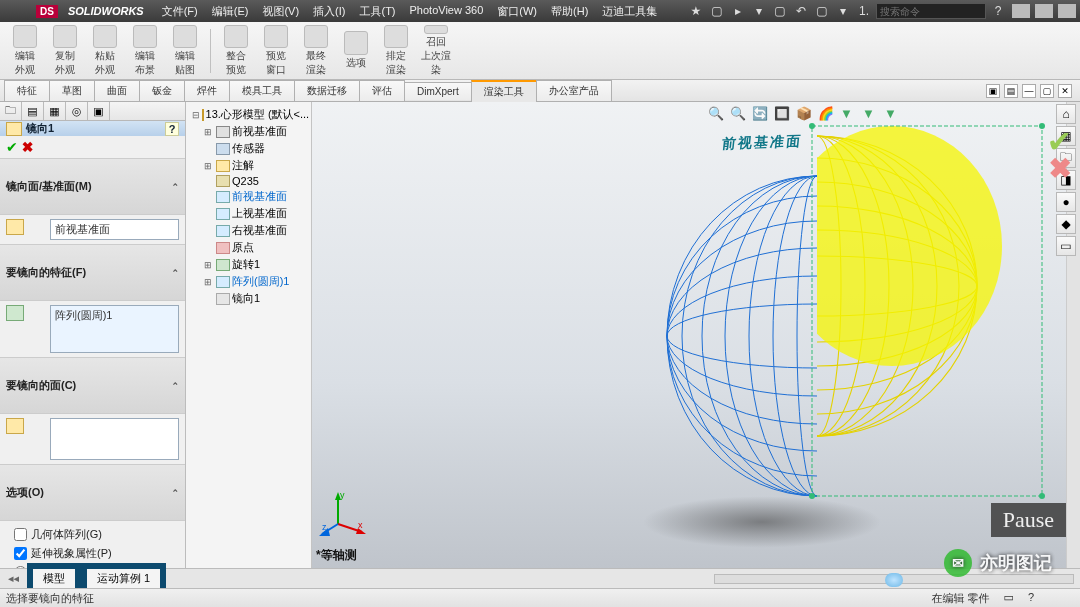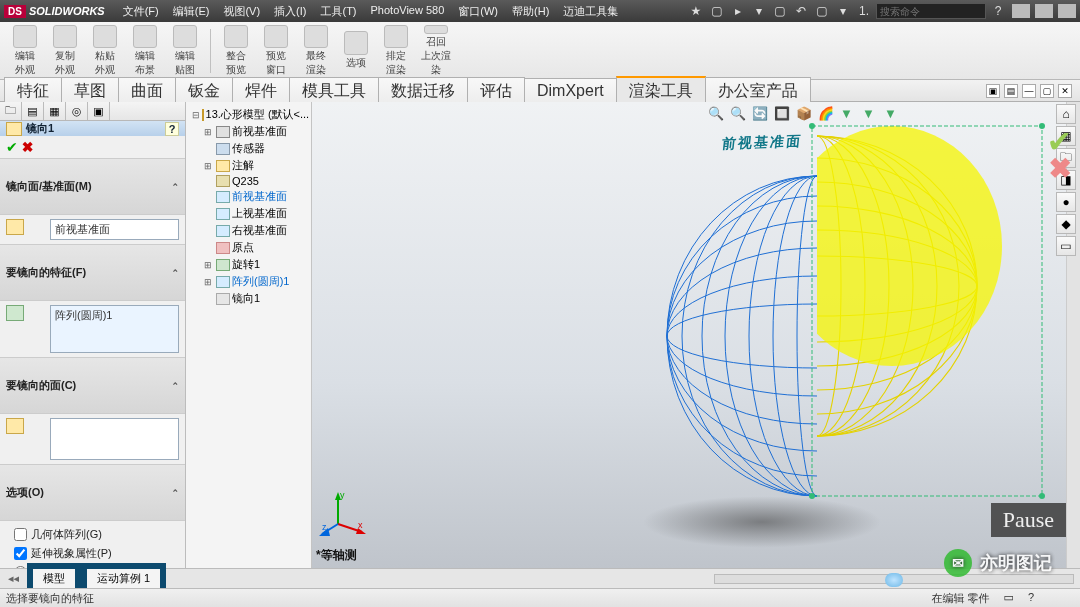--- a/index.html
+++ b/index.html
@@ -1,38 +1,38 @@
 <!DOCTYPE html>
 <html><head>
 <meta charset="utf-8">
 <style>
 * { box-sizing: border-box; margin: 0; padding: 0; font-family: "Microsoft YaHei", Arial, sans-serif; }
 body { width: 1080px; height: 607px; background: #e8e8e8; overflow: hidden; position: relative; font-size: 11px; }
 
 
 .titlebar { height: 22px; background: linear-gradient(#5a5a5a, #3a3a3a); display: flex; align-items: center; padding: 0 4px; color: #ccc; }
-.titlebar .logo { display: flex; align-items: center; gap: 3px; }
+.titlebar .logo { display: flex; align-items: center; gap: 10px; margin-left: 32px; }
 .titlebar .logo-ds { background: #b8003a; color: #fff; font-weight: bold; padding: 1px 4px; font-size: 10px; }
 .titlebar .logo-text { font-weight: bold; font-style: italic; font-size: 11px; color: #fff; }
 .titlebar .menus { display: flex; gap: 2px; margin-left: 12px; }
 .titlebar .menus span { padding: 2px 6px; cursor: pointer; color: #eee; }
 .titlebar .right-tools { margin-left: auto; display: flex; align-items: center; gap: 3px; }
 .titlebar .icon-btn { width: 18px; height: 18px; display: inline-flex; align-items: center; justify-content: center; color: #ddd; cursor: pointer; font-size: 12px; }
 .titlebar .search-box { width: 110px; height: 16px; background: #222; border: 1px solid #555; color: #aaa; font-size: 10px; padding: 0 3px; }
 .titlebar .win-btn { width: 18px; height: 14px; background: #bbb; margin-left: 2px; display: inline-block; }
 
 
 .bigtoolbar { height: 58px; background: linear-gradient(#f6f6f6, #e7e7e7); border-bottom: 1px solid #b8b8b8; display: flex; align-items: center; padding: 2px 6px; gap: 2px; }
 .bigtoolbar .bt-item { width: 38px; height: 52px; display: flex; flex-direction: column; align-items: center; justify-content: center; gap: 1px; color: #444; font-size: 10px; text-align: center; cursor: pointer; }
 .bigtoolbar .bt-icon { width: 24px; height: 24px; background: #ddd; border: 1px solid #bbb; border-radius: 3px; }
 .bigtoolbar .sep { width: 1px; height: 44px; background: #c0c0c0; margin: 0 4px; }
 
 
 .tabstrip { height: 22px; background: linear-gradient(#f2f2f2, #e4e4e4); display: flex; align-items: center; border-bottom: 1px solid #b0b0b0; padding-left: 4px; gap: 0; }
-.tabstrip .tab { padding: 3px 12px; border: 1px solid #b0b0b0; border-bottom: none; background: linear-gradient(#f8f8f8, #ececec); color: #333; cursor: pointer; font-size: 16px; margin-right: -1px; }
+.tabstrip .tab { padding: 3px 12px; border: 1px solid #b0b0b0; border-bottom: none; background: linear-gradient(#f8f8f8, #ececec); color: #333; cursor: pointer; font-size: 10px; margin-right: -1px; }
 .tabstrip .tab.active { background: #e8e8e8; border-top: 2px solid #f90; }
 .tabstrip .right-icons { margin-left: auto; display: flex; gap: 4px; padding-right: 8px; }
 .tabstrip .right-icons span { width: 14px; height: 14px; border: 1px solid #aaa; background: #fff; cursor: pointer; font-size: 9px; display: flex; align-items: center; justify-content: center; }
 
 
 .main { display: flex; height: 468px; position: relative; }
 
 
 .pm-panel { width: 186px; background: #f0f0f0; border-right: 1px solid #bcbcbc; display: flex; flex-direction: column; }
 .pm-tabs { height: 20px; display: flex; border-bottom: 1px solid #b8b8b8; background: linear-gradient(#f4f4f4,#e6e6e6); }
@@ -112,21 +112,21 @@
   <div class="logo">
     <span class="logo-ds">DS</span>
     <span class="logo-text">SOLIDWORKS</span>
   </div>
   <div class="menus" id="menus">
       <span>文件(F)</span>
       <span>编辑(E)</span>
       <span>视图(V)</span>
       <span>插入(I)</span>
       <span>工具(T)</span>
-      <span>PhotoView 580</span>
+      <span>PhotoView 360</span>
       <span>窗口(W)</span>
       <span>帮助(H)</span>
       <span>迈迪工具集</span>
     </div>
   <div class="right-tools">
     <span class="icon-btn">★</span>
     <span class="icon-btn">▢</span>
     <span class="icon-btn">▸</span>
     <span class="icon-btn">▾</span>
     <span class="icon-btn">▢</span>

